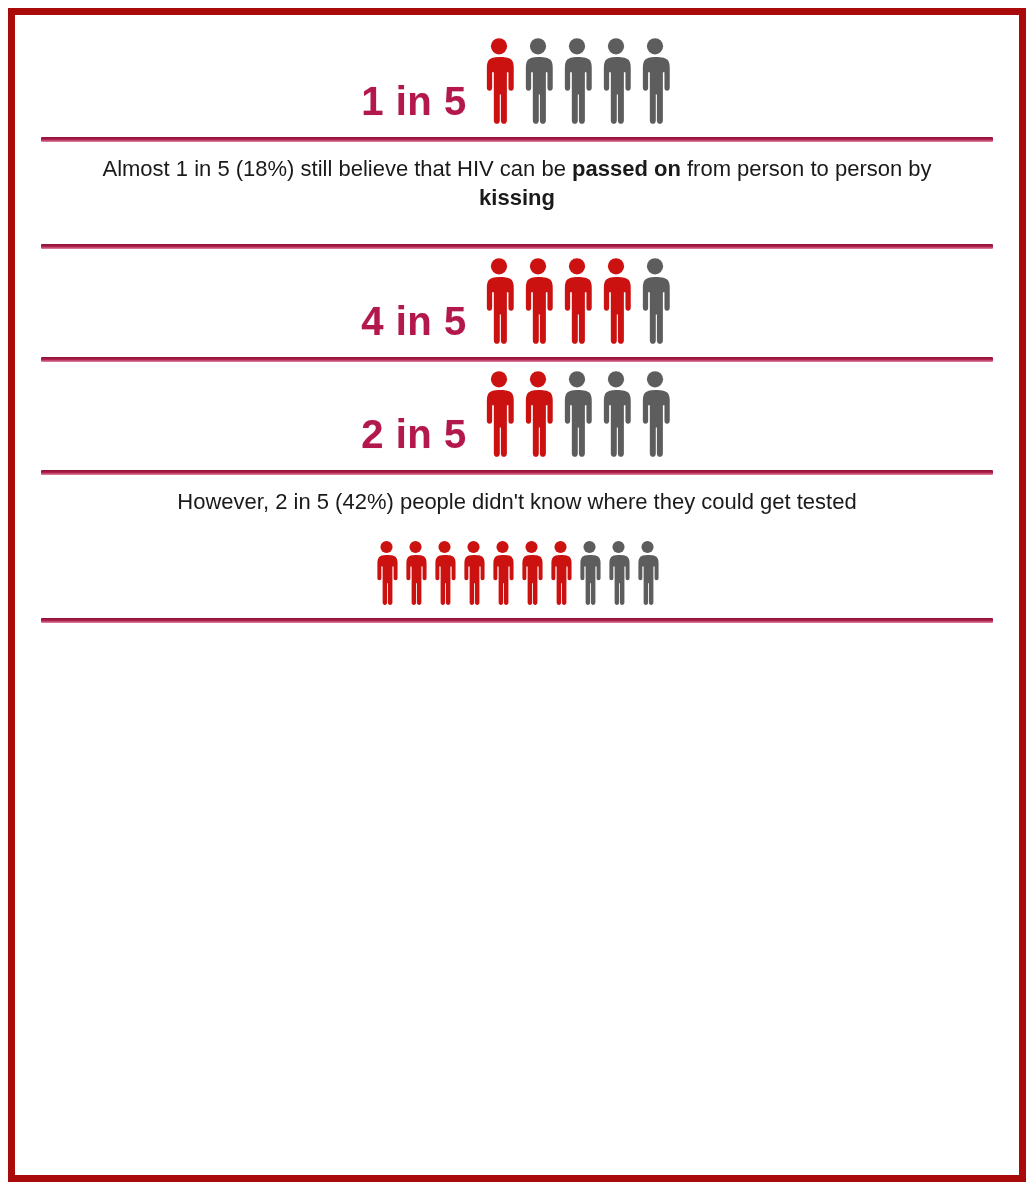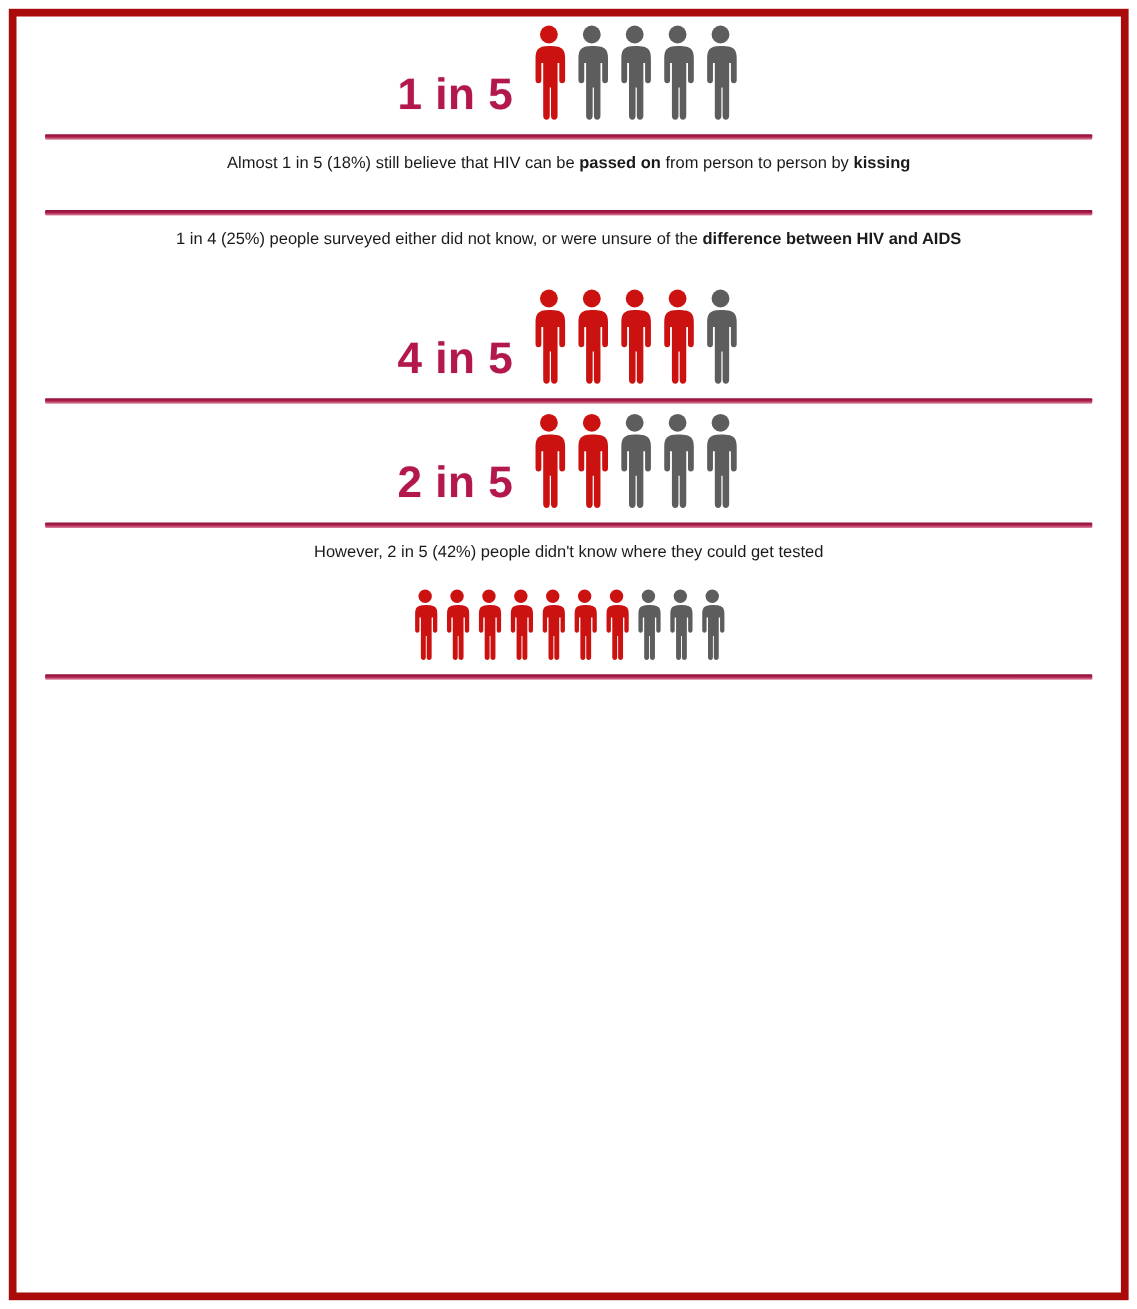--- a/index.html
+++ b/index.html
@@ -25,21 +25,21 @@
   }
   #frame {
     box-sizing: border-box;
     width: 100%;
     height: 100%;
     border: 7px solid #a90b0b;
     background: #ffffff;
     display: flex;
     flex-direction: column;
     align-items: stretch;
-    padding: 5px 26px 10px 26px;
+    padding: 20px 26px 10px 26px;
   }
 
   
   .stat-block {
     display: flex;
     flex-direction: column;
     align-items: stretch;
   }
 
   
@@ -76,21 +76,21 @@
     width: 100%;
     margin: 10px 0 0 0;
     background: linear-gradient(to bottom, #8d1038 0%, #b0234f 45%, #d9происходит 46%, #e87c9d 100%);
     background: linear-gradient(to bottom, #8d1038 0%, #ac1f4a 48%, #e08aa6 100%);
     border-radius: 1px;
   }
 
   
   .caption {
     color: #1a1a1a;
-    font-size: 15px;
+    font-size: 22px;
     line-height: 1.32;
     text-align: center;
     padding: 12px 34px 0 34px;
   }
   .caption b { font-weight: bold; }
 
   
   .stat-block + .stat-block { margin-top: 6px; }
   .pad-b-sm  { padding-bottom: 16px; }
   .pad-b-md  { padding-bottom: 26px; }
@@ -166,21 +166,20 @@
       L23.0 31.2 l1.4 0 L24.4 45.0 c0 1.7 0.9 2.6 2.3 2.6 c1.4 0 2.4-0.9 2.4-2.6
       L29.1 27.4 c0-3.2-0.5-5.6-2.0-7.2 C25.6 18.6 22.8 17.6 16 17.6 Z"></path>
   </svg>
           </div>
     </div>
     <div class="divider"></div>
     <div class="caption pad-b-sm"><span>Almost 1 in 5 (18%) still believe that HIV can be </span><b>passed on</b><span> from person to person by </span><b>kissing</b></div>
   </div>
       <div class="stat-block">
     <div class="divider"></div>
-    <div class="caption pad-b-md"><span>1 in 4 (25%) people surveyed either did not know, or were unsure of the </span><b>difference between HIV and AIDS</b></div>
   </div>
       <div class="stat-block">
     <div class="stat-headline">
       <div class="ratio-label">4 in 5</div>
       <div class="people-row" style="gap:3px">
             <svg class="person" width="36" height="92" viewBox="0 0 32 78" xmlns="http://www.w3.org/2000/svg">
     <circle cx="16" cy="8.2" r="7.2" fill="#cc1111"></circle>
     <path fill="#cc1111" d="
       M16 17.6
       c-4.6 0-7.4 1.0-8.9 2.6

